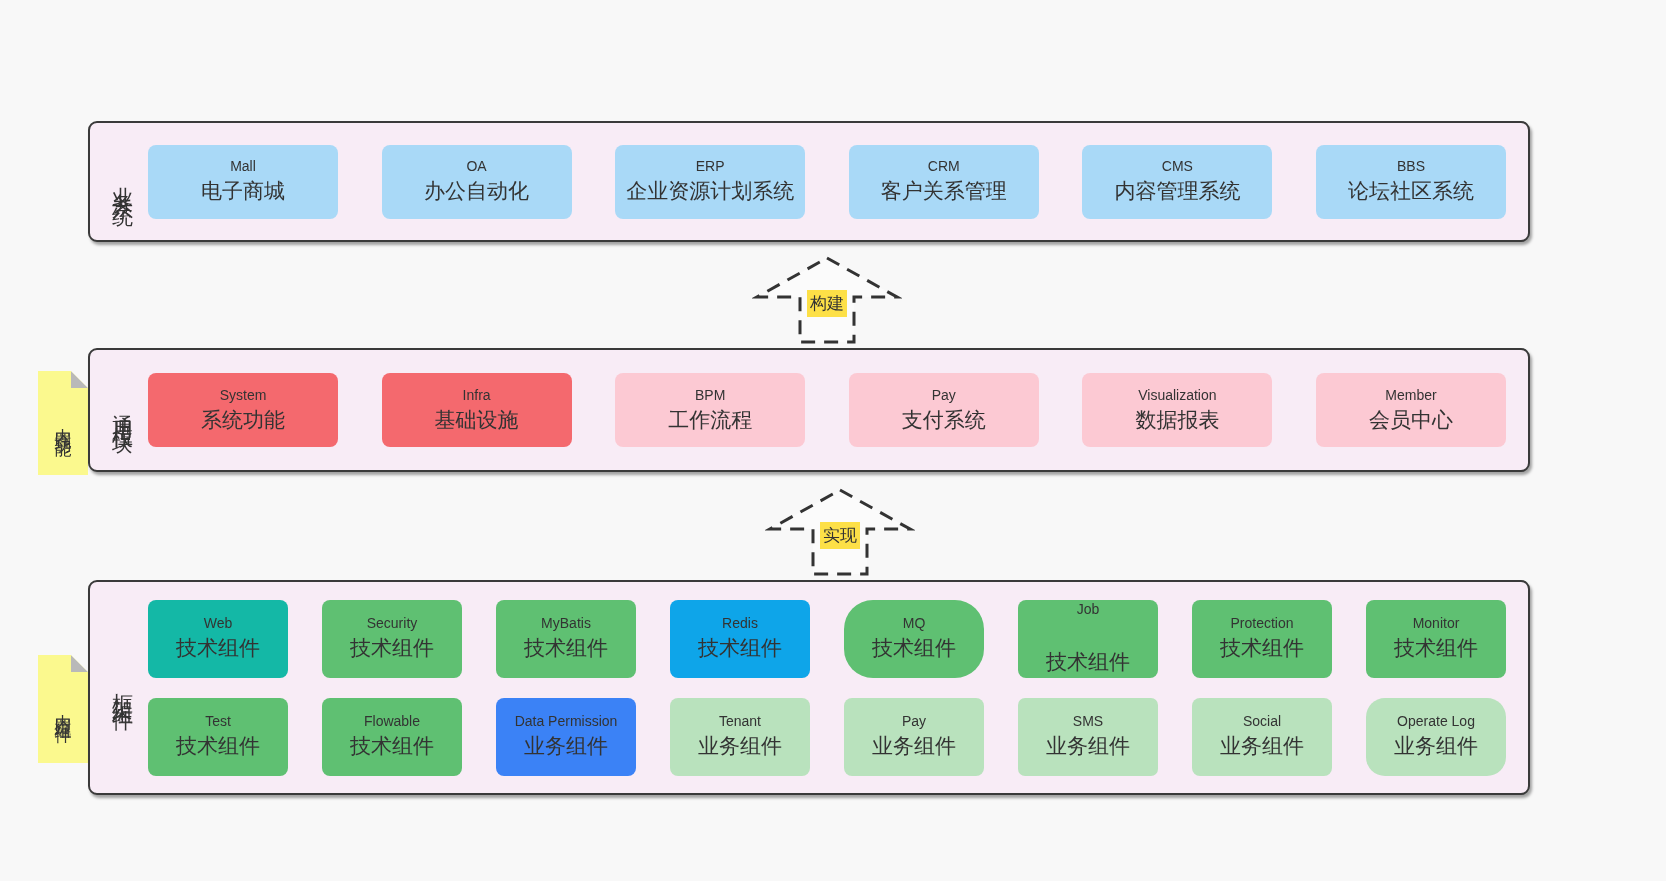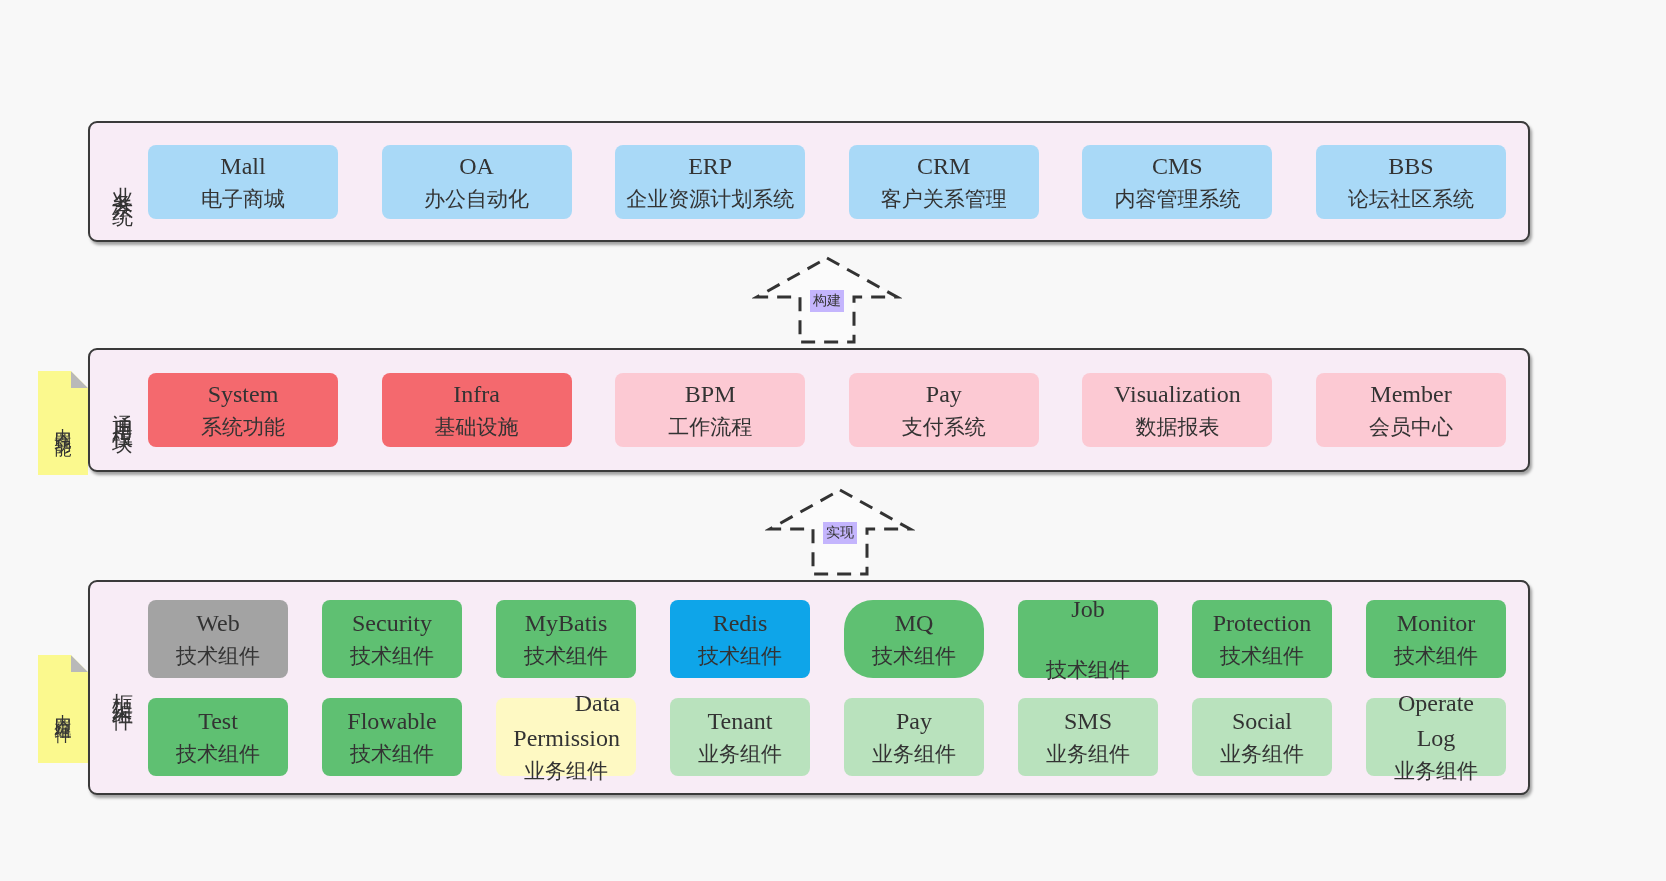--- a/index.html
+++ b/index.html
@@ -48,21 +48,21 @@
   }
 
   
   .box{
     border-radius:8px;
     display:flex;flex-direction:column;
     align-items:center;justify-content:center;
     text-align:center;line-height:1.45;
     box-sizing:border-box;
   }
-  .box .en{font-size:24px;font-family:Liberation Serif, serif;}
+  .box .en{font-size:14px;}
   .box .zh{font-size:21px;}
   .box-lg{width:190px;height:74px;padding:0 6px;}
   .box-sm{width:140px;height:78px;padding:0 16px;}
 
   
   .note{
     position:absolute;left:38px;width:50px;
     background:#fbf98e;
     clip-path:polygon(0 0,calc(100% - 17px) 0,100% 17px,100% 100%,0 100%);
     display:flex;align-items:center;justify-content:center;
@@ -82,23 +82,23 @@
   }
 
   
   .arrow{position:absolute;width:150px;height:92px;z-index:1;}
   #arrow-build{left:752px;top:254px;}
   #arrow-implement{left:765px;top:486px;}
   .arrow svg{position:absolute;inset:0;}
   .arrow-label{
     position:absolute;top:36px;left:50%;
     transform:translateX(-50%);
-    background:#c4b5fd;
+    background:#fde047;
     padding:2px 3px;
-    font-size:14px;
+    font-size:17px;
     white-space:nowrap;
   }
 </style>
 </head>
 <body>
 
 <div class="canvas">
 
   <div class="note" id="note-modules">
     <div class="note-fold"></div>
@@ -190,21 +190,21 @@
     </svg>
     <span class="arrow-label">实现</span>
   </div>
 
   <section class="section" id="section-components">
     <div class="section-label">
       <span class="v-text">框架组件</span>
     </div>
     <div class="section-body">
         <div class="row">
-          <div class="box box-sm" style="background: #a3a3a3;">
+          <div class="box box-sm" style="background: #14b8a6;">
             <div class="en">Web</div>
             <div class="zh">技术组件</div>
           </div>
           <div class="box box-sm" style="background: rgb(95, 192, 114);">
             <div class="en">Security</div>
             <div class="zh">技术组件</div>
           </div>
           <div class="box box-sm" style="background: rgb(95, 192, 114);">
             <div class="en">MyBatis</div>
             <div class="zh">技术组件</div>
@@ -232,41 +232,41 @@
         </div>
         <div class="row">
           <div class="box box-sm" style="background: rgb(95, 192, 114);">
             <div class="en">Test</div>
             <div class="zh">技术组件</div>
           </div>
           <div class="box box-sm" style="background: rgb(95, 192, 114);">
             <div class="en">Flowable</div>
             <div class="zh">技术组件</div>
           </div>
-          <div class="box box-sm" style="background: #fef9c3; text-align: right;">
+          <div class="box box-sm" style="background: #3b82f6; text-align: right;">
             <div class="en">Data Permission</div>
             <div class="zh">业务组件</div>
           </div>
           <div class="box box-sm" style="background: rgb(185, 226, 189);">
             <div class="en">Tenant</div>
             <div class="zh">业务组件</div>
           </div>
           <div class="box box-sm" style="background: rgb(185, 226, 189);">
             <div class="en">Pay</div>
             <div class="zh">业务组件</div>
           </div>
           <div class="box box-sm" style="background: rgb(185, 226, 189); border-radius: 7px;">
             <div class="en">SMS</div>
             <div class="zh">业务组件</div>
           </div>
           <div class="box box-sm" style="background: rgb(185, 226, 189);">
             <div class="en">Social</div>
             <div class="zh">业务组件</div>
           </div>
-          <div class="box box-sm" style="background: rgb(185, 226, 189);">
+          <div class="box box-sm" style="background: rgb(185, 226, 189); border-radius: 19px;">
             <div class="en">Operate Log</div>
             <div class="zh">业务组件</div>
           </div>
         </div>
       </div>
   </section>
 
 </div>
 
 </body></html>

